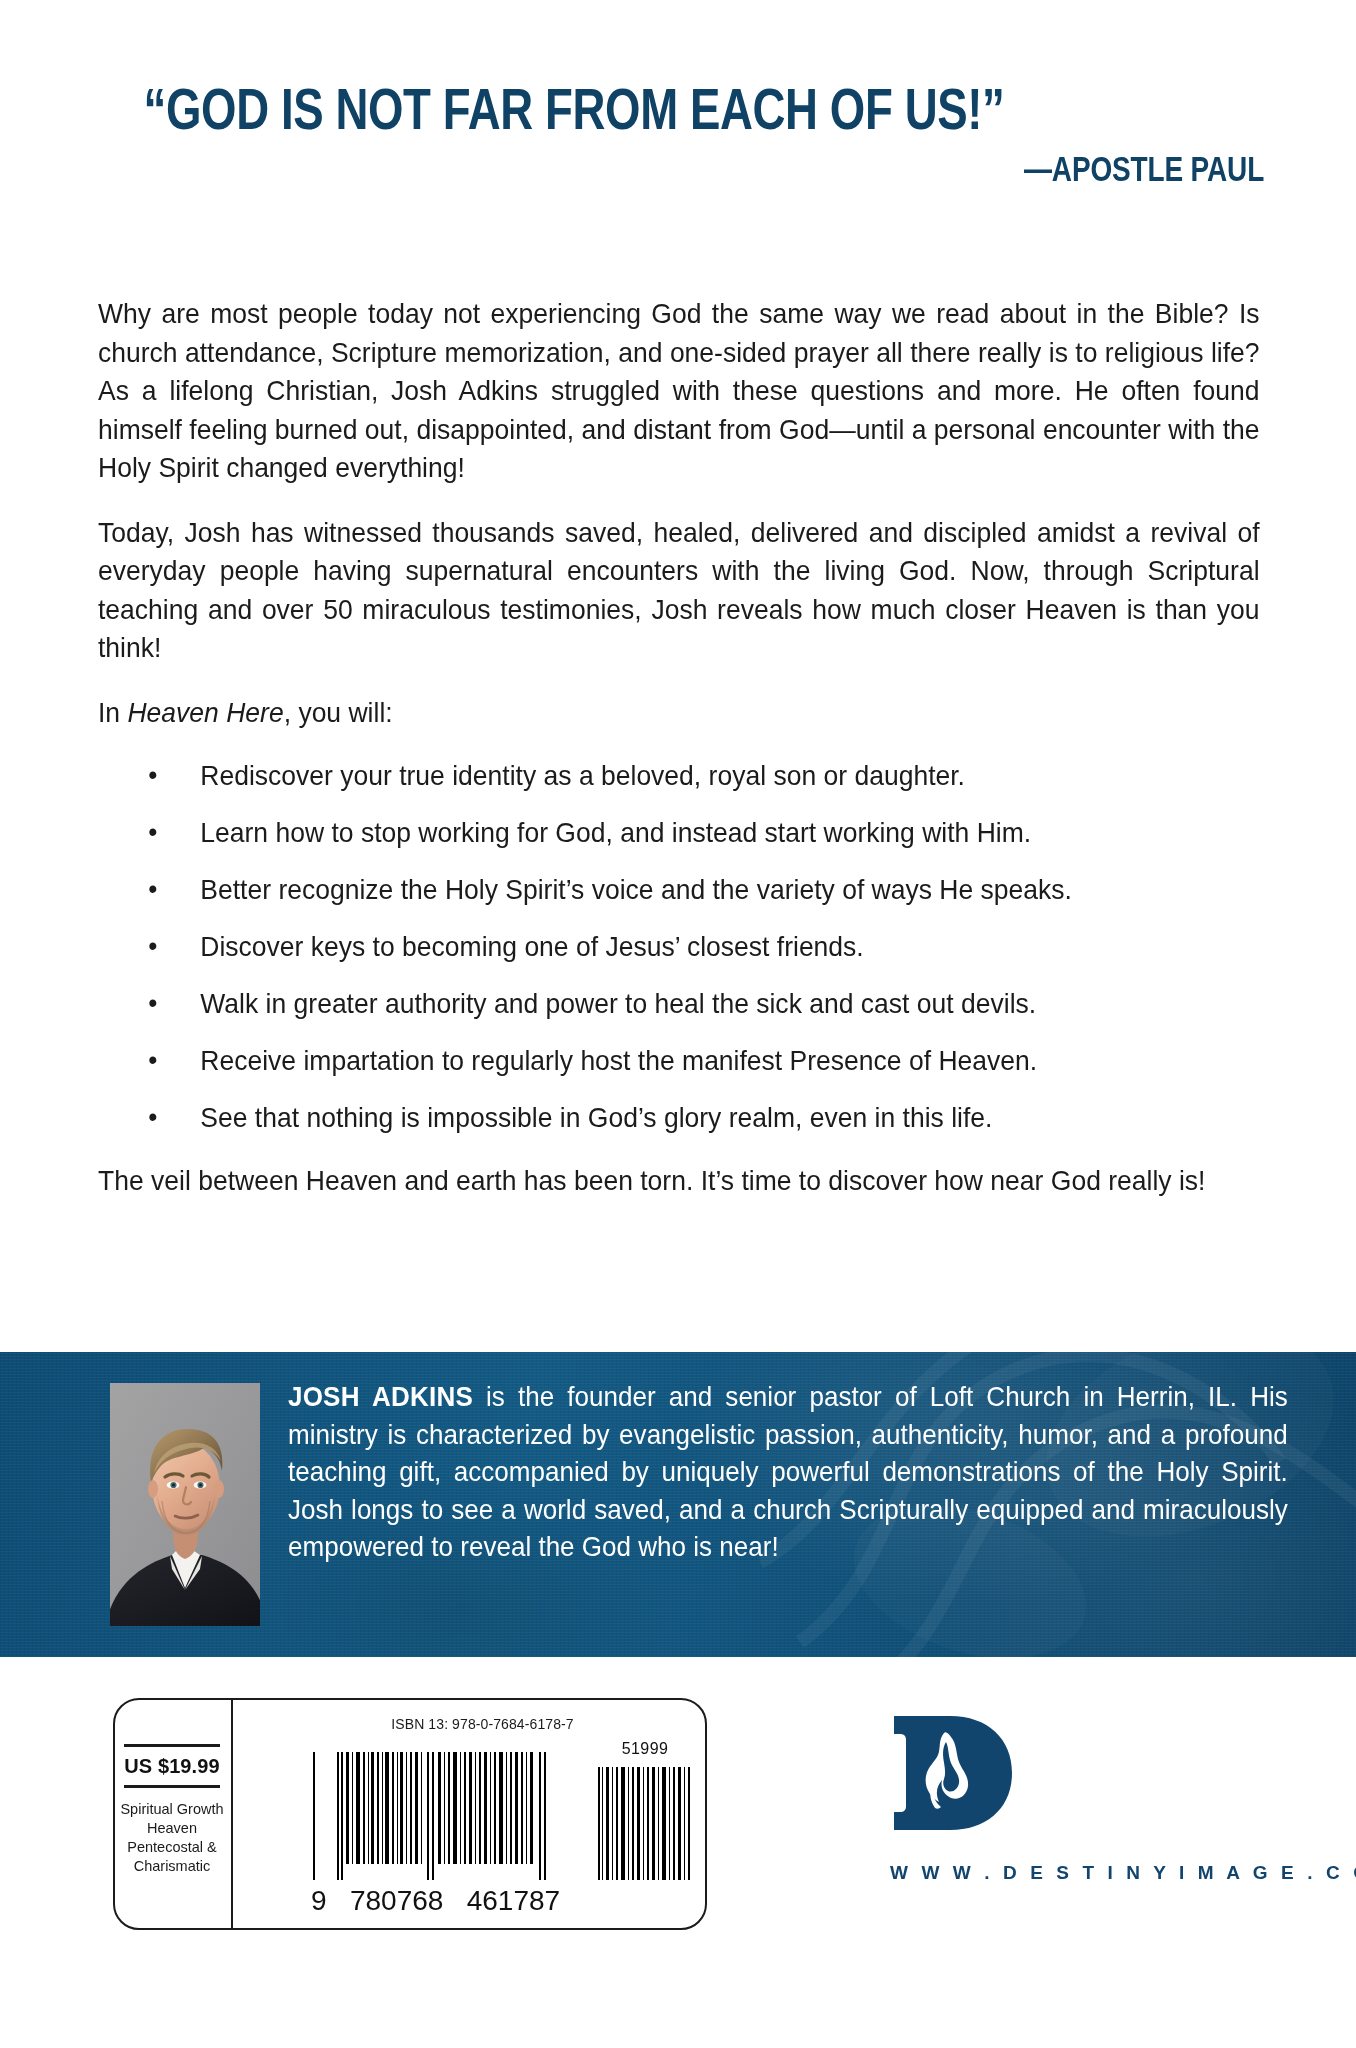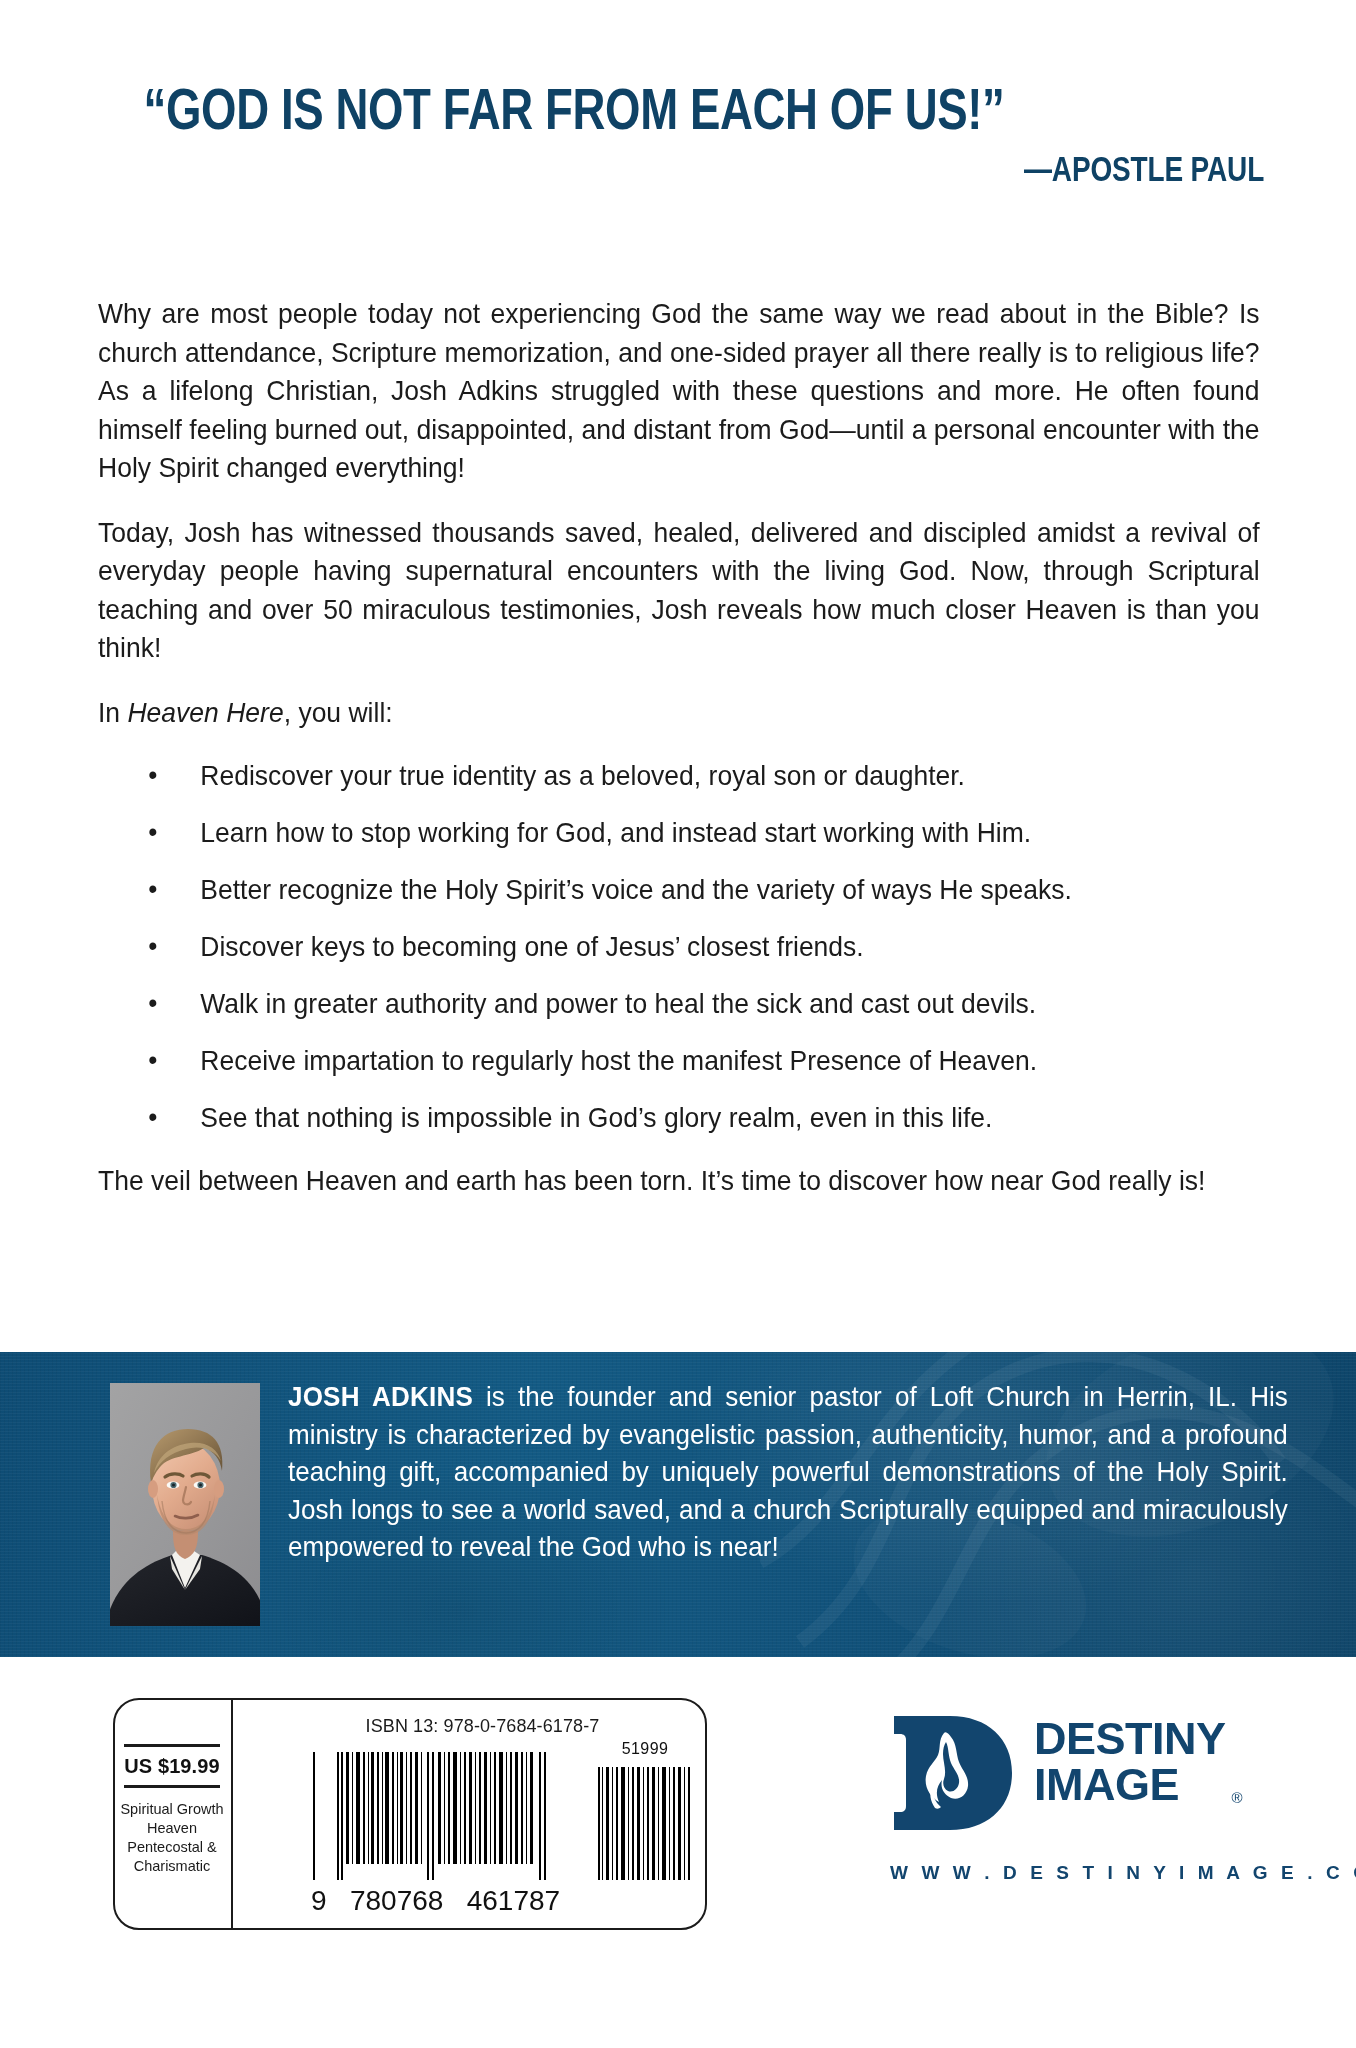--- a/index.html
+++ b/index.html
@@ -162,21 +162,21 @@
   }
   .price-cats{
     font-family:"Liberation Sans", sans-serif;
     font-size:14.5px;line-height:19px;color:#1b1b1b;
     padding-top:12px;
   }
   .isbn-line{
     position:absolute;left:231px;top:1716px;width:503px;
     text-align:center;
     font-family:"Liberation Sans", sans-serif;
-    font-size:18px;color:#1b1b1b;letter-spacing:0.1px;
+    font-size:14px;color:#1b1b1b;letter-spacing:0.1px;
   }
 
   .barcode-main{
     position:absolute;left:311px;top:1752px;
   }
   .barcode-addon{
     position:absolute;left:596px;top:1767px;
   }
   .addon-digits{
     position:absolute;left:596px;top:1740px;width:98px;
@@ -428,20 +428,15 @@
   </g>
 </svg>
 
 <div class="logo-wrap">
   <div class="logo-row">
     <svg class="logo-d" width="128" height="122" viewBox="0 0 128 122">
       <path fill="#12456e" d="M6,4 H62 C100,4 124,27 124,61 C124,95 100,118 62,118 H6 V100 H12 C16,100 18,98 18,94 V28 C18,24 16,22 12,22 H6 Z"></path>
       <path fill="#ffffff" d="M56,21 C50,28 53,36 50,43 C47,50 40,54 38,64 C36,75 42,85 51,90 C47,81 49,74 54,68 C52,76 56,83 63,86 C71,89 79,83 80,74 C81,64 74,58 71,50 C68,42 69,32 63,25 C61,22 58,19 56,21 Z M58,30 C61,36 60,44 63,51 C66,58 72,63 71,71 C70,77 65,81 60,79 C56,77 54,72 56,67 C59,59 55,50 55,42 C55,37 56,33 58,30 Z"></path>
       <path fill="#ffffff" d="M47,96 C42,89 41,81 44,74 C44,83 47,90 53,95 C51,97 49,97 47,96 Z"></path>
     </svg>
-    <div class="logo-words">
-      <div class="logo-text">DESTINY</div>
-      <div class="logo-text">IMAGE</div>
-      <span class="logo-reg">®</span>
-    </div>
   </div>
 </div>
 <div class="logo-url">W W W . D E S T I N Y I M A G E . C O M</div>
 
 </body></html>

